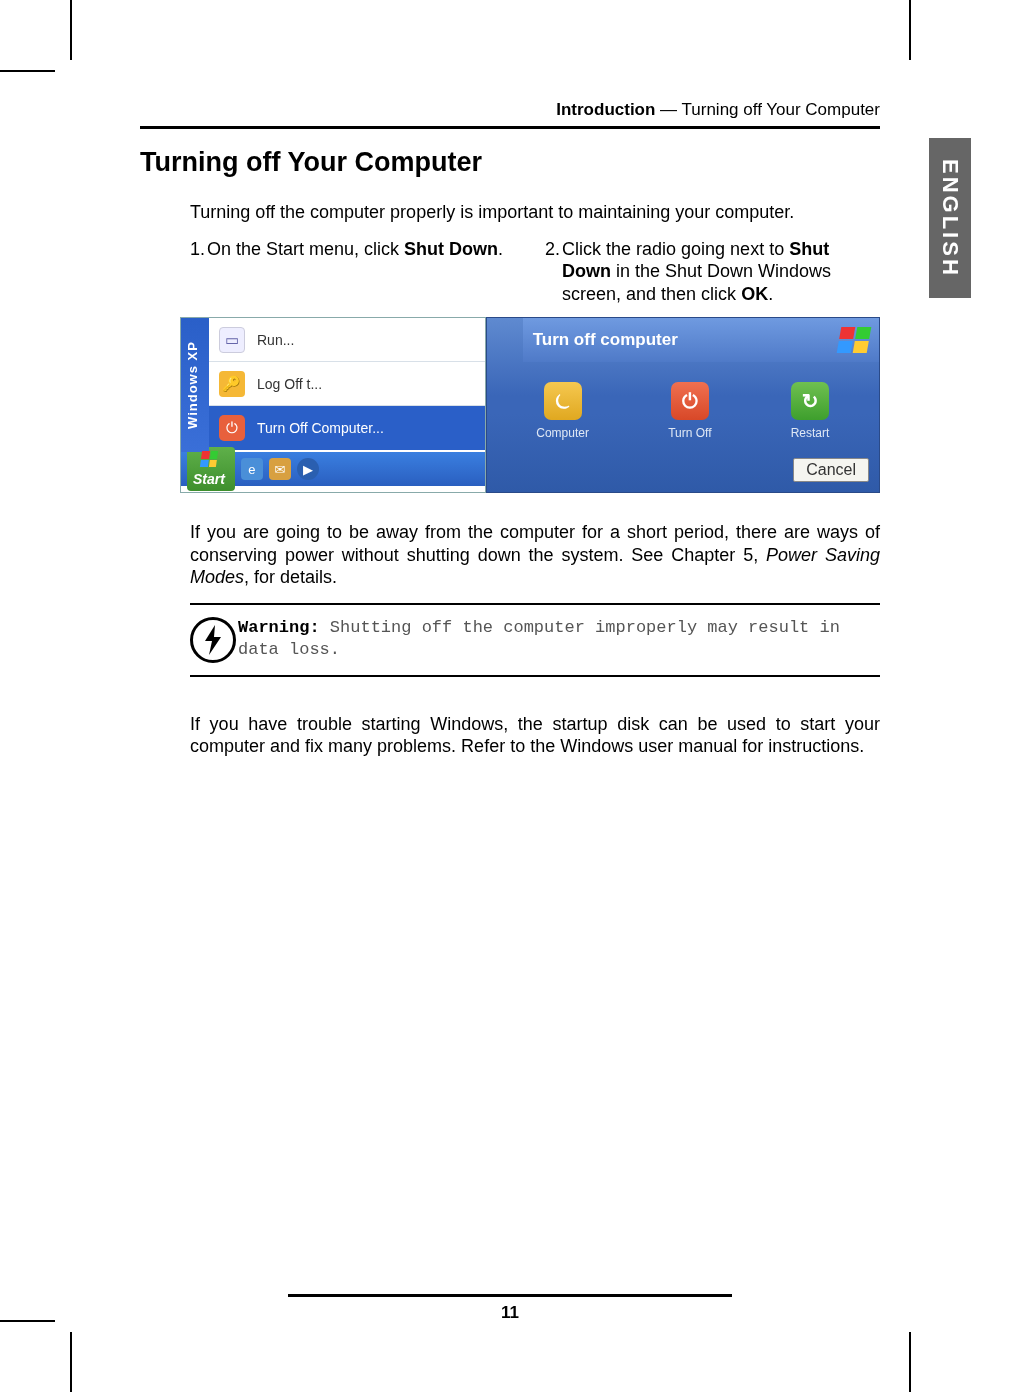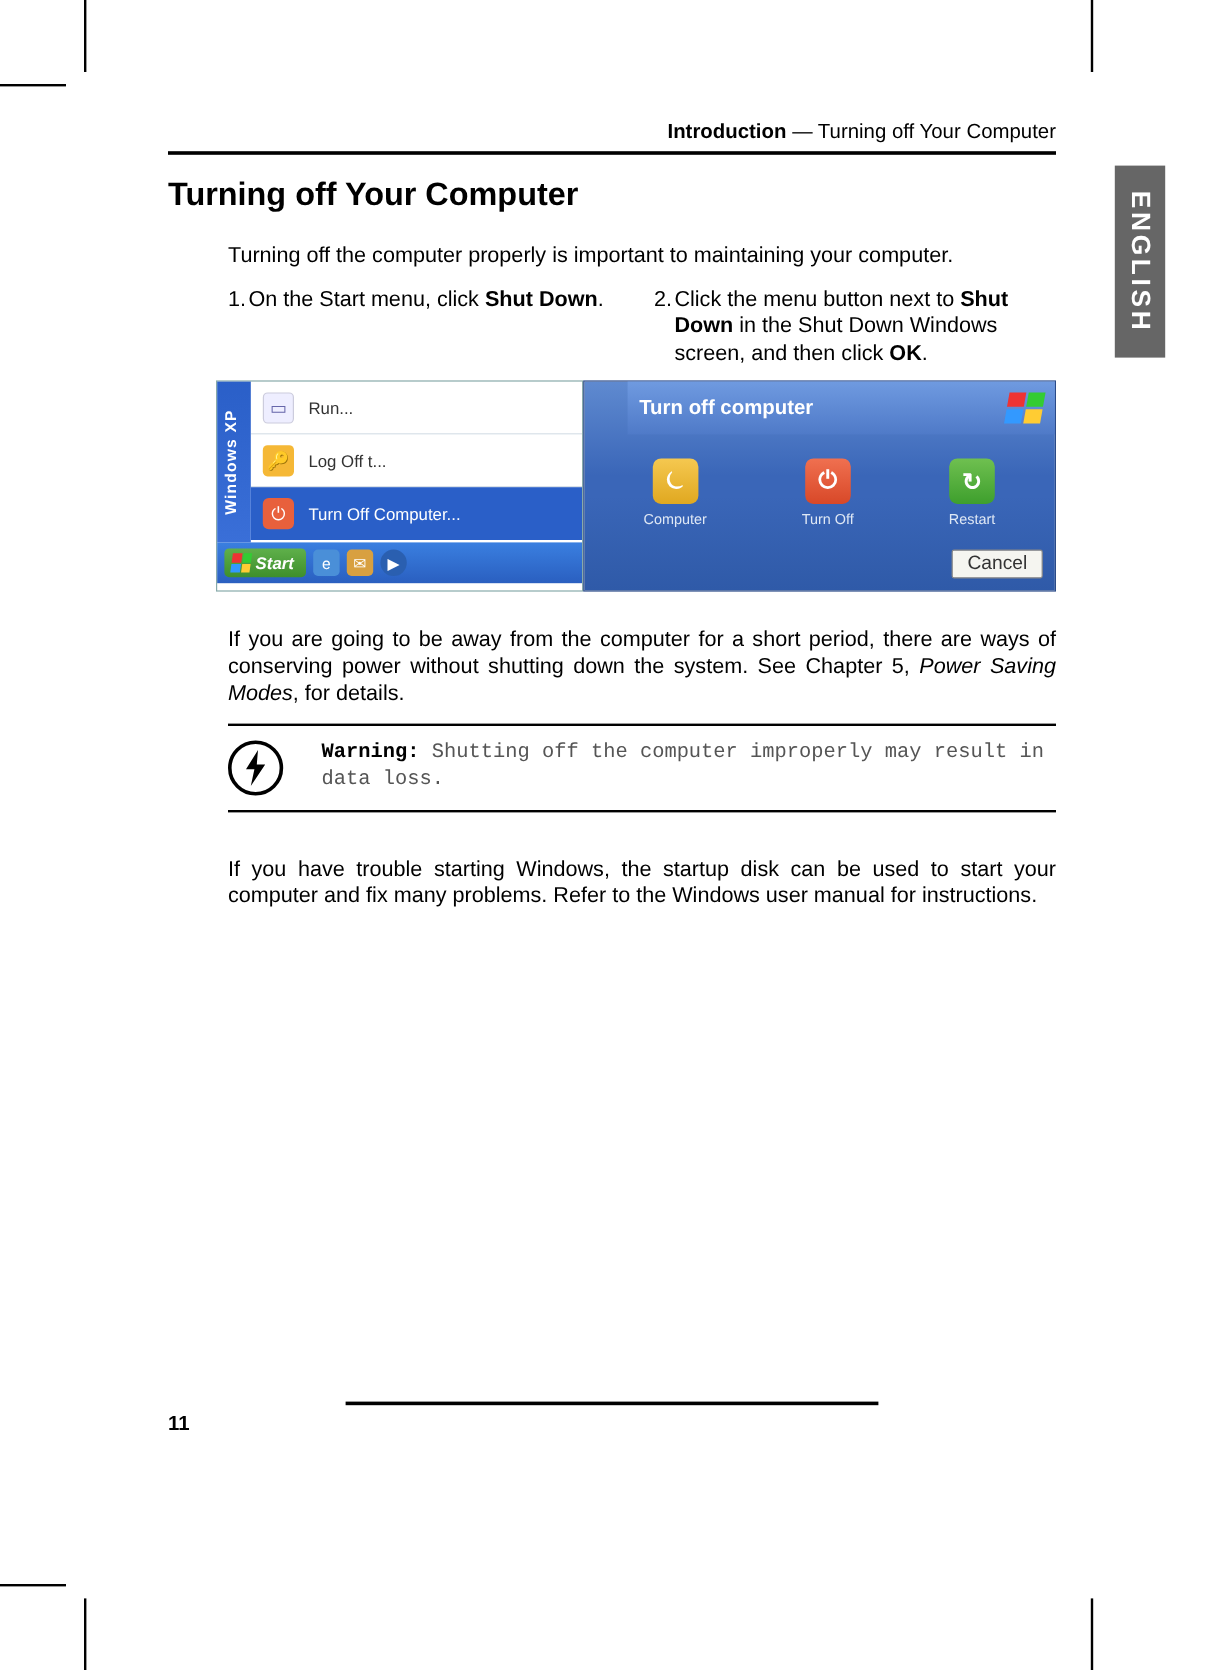--- a/index.html
+++ b/index.html
@@ -121,20 +121,21 @@
   }
   .start-btn {
     background: linear-gradient(#5fb04a,#3e8f2d);
     color: #fff;
     font-weight: bold;
     padding: 4px 10px 4px 6px;
     border-radius: 4px;
     display: flex; align-items: center; gap: 4px;
     font-size: 14px;
     font-style: italic;
+    flex-direction: column;
   }
   .win-flag {
     width: 16px; height: 16px;
     display: inline-grid;
     grid-template-columns: 1fr 1fr;
     grid-template-rows: 1fr 1fr;
     gap: 1px;
     transform: skewX(-8deg);
   }
   .win-flag span:nth-child(1){background:#e33;}
@@ -213,21 +214,21 @@
     color: #333;
   }
 
   
   .callout {
     border-top: 2px solid #000;
     border-bottom: 2px solid #000;
     padding: 12px 0;
     display: flex;
     align-items: flex-start;
-    gap: 32px;
+    gap: 2px;
     margin: 8px 0 36px;
   }
   .callout-icon {
     width: 46px; height: 46px;
     border: 3px solid #000;
     border-radius: 50%;
     display: flex; align-items: center; justify-content: center;
     flex-shrink: 0;
   }
   .callout-icon svg { width: 26px; height: 30px; }
@@ -256,21 +257,22 @@
     display: flex;
     align-items: center;
     justify-content: center;
     font-family: Arial, sans-serif;
   }
   
   .page-footer {
     position: absolute;
     left: 140px;
     width: 740px;
-    top: 1168px;
+    top: 1294px;
+    text-align: center;
   }
   .page-footer .rule {
     border-top: 3px solid #000;
     width: 60%;
     margin: 0 auto 6px;
   }
   .page-footer .num {
     font-size: 17px;
     font-weight: bold;
   }
@@ -302,21 +304,21 @@
     <div class="steps">
       <div class="step">
         <div class="num">1.</div>
         <div class="txt">
           <span>On the Start menu, click </span><b>Shut Down</b><span>.</span>
         </div>
       </div>
       <div class="step">
         <div class="num">2.</div>
         <div class="txt">
-          <span>Click the menu button next to </span><b>Shut Down</b><span> in the Shut Down Windows screen, and then click </span><b>OK</b><span>.</span>
+          <span>Click the radio going next to </span><b>Shut Down</b><span> in the Shut Down Windows screen, and then click </span><b>OK</b><span>.</span>
         </div>
       </div>
     </div>
 
     <div class="screenshot-row">
 
       <div class="shot-start">
         <div class="xp-side">Windows XP</div>
         <div class="menu-items">
           <div class="menu-item">

